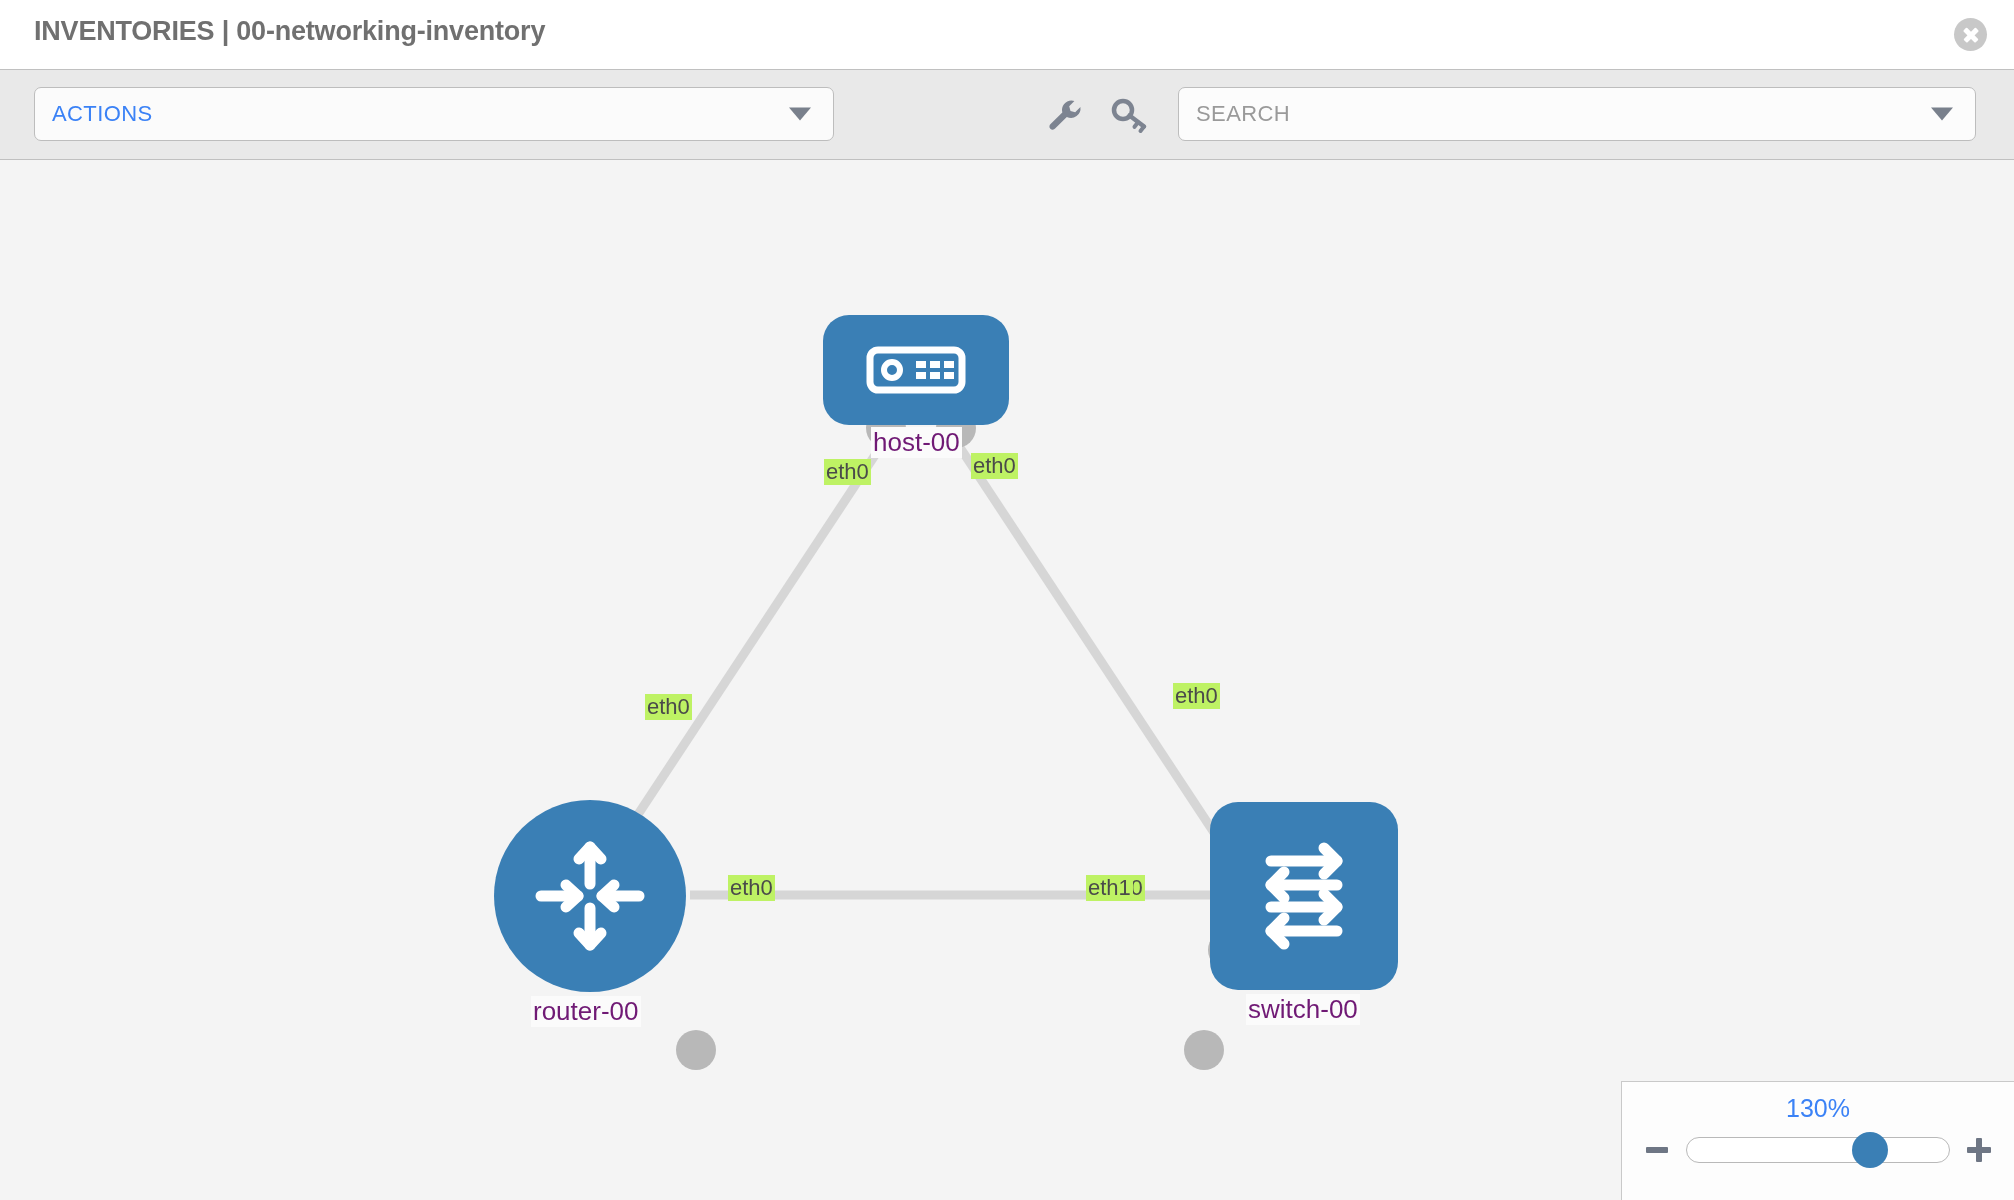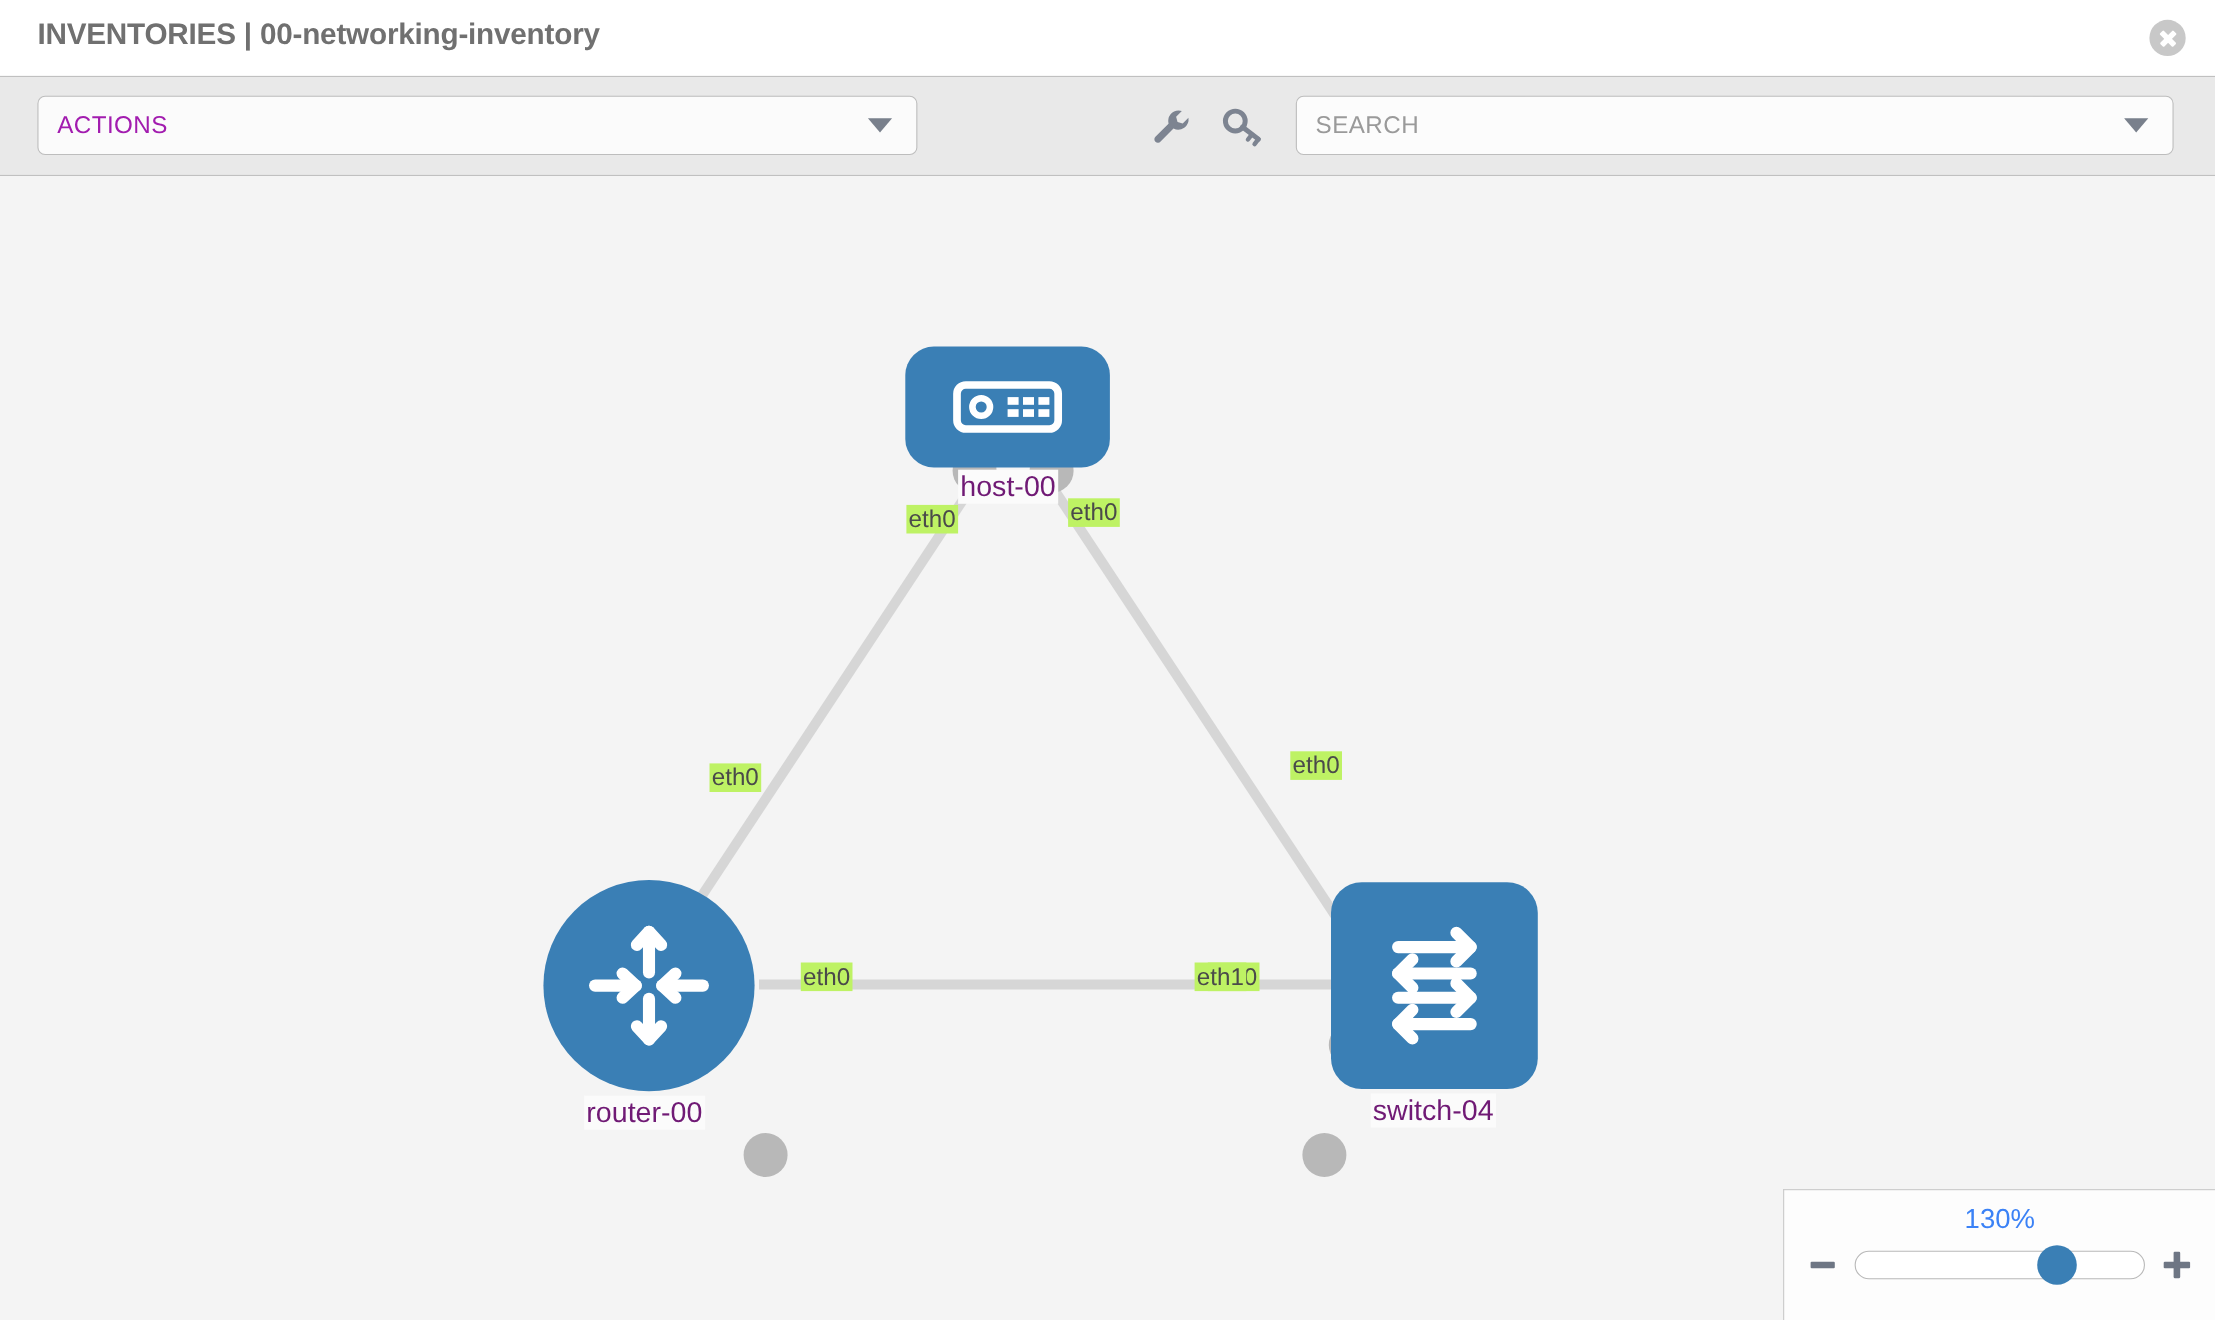--- a/index.html
+++ b/index.html
@@ -41,21 +41,21 @@
     border-top: 1px solid #c0c0c0;
     border-bottom: 1px solid #c0c0c0;
   }
   .actions-select {
     position: absolute; left: 34px; top: 17px; width: 800px; height: 54px;
     background: #fbfbfb; border: 1px solid #bdbdbd; border-radius: 7px;
     cursor: pointer;
   }
   .actions-select .lbl {
     position: absolute; left: 17px; top: 13px;
-    font-size: 22px; color: #a21caf; letter-spacing: 0.4px;
+    font-size: 22px; color: #3b82f6; letter-spacing: 0.4px;
   }
   .caret {
     position: absolute; right: 22px; top: 50%; transform: translateY(-50%);
     width: 0; height: 0;
     border-left: 11px solid transparent;
     border-right: 11px solid transparent;
     border-top: 13px solid #79808c;
   }
 
   .tool-icon {
@@ -267,21 +267,21 @@
             <path d="M39 35 L26 48 L39 61"></path>
 
             <path d="M26 70 L92 70"></path>
             <path d="M79 57 L92 70 L79 83"></path>
 
             <path d="M92 94 L26 94"></path>
             <path d="M39 81 L26 94 L39 107"></path>
           </g>
         </svg>
       </div>
-      <div class="node-label">switch-04</div>
+      <div class="node-label">switch-00</div>
     </div>
 
     <div class="edge-label" style="left:824px; top:299px;">eth0</div>
     <div class="edge-label" style="left:971px; top:293px;">eth0</div>
     <div class="edge-label" style="left:645px; top:534px;">eth0</div>
     <div class="edge-label" style="left:1173px; top:523px;">eth0</div>
     <div class="edge-label" style="left:728px; top:715px;">eth0</div>
     <div class="edge-label" style="left:1098px; top:715px;">eth0</div>
     <div class="edge-label" style="left:1086px; top:715px;">eth1</div>
   </div>

